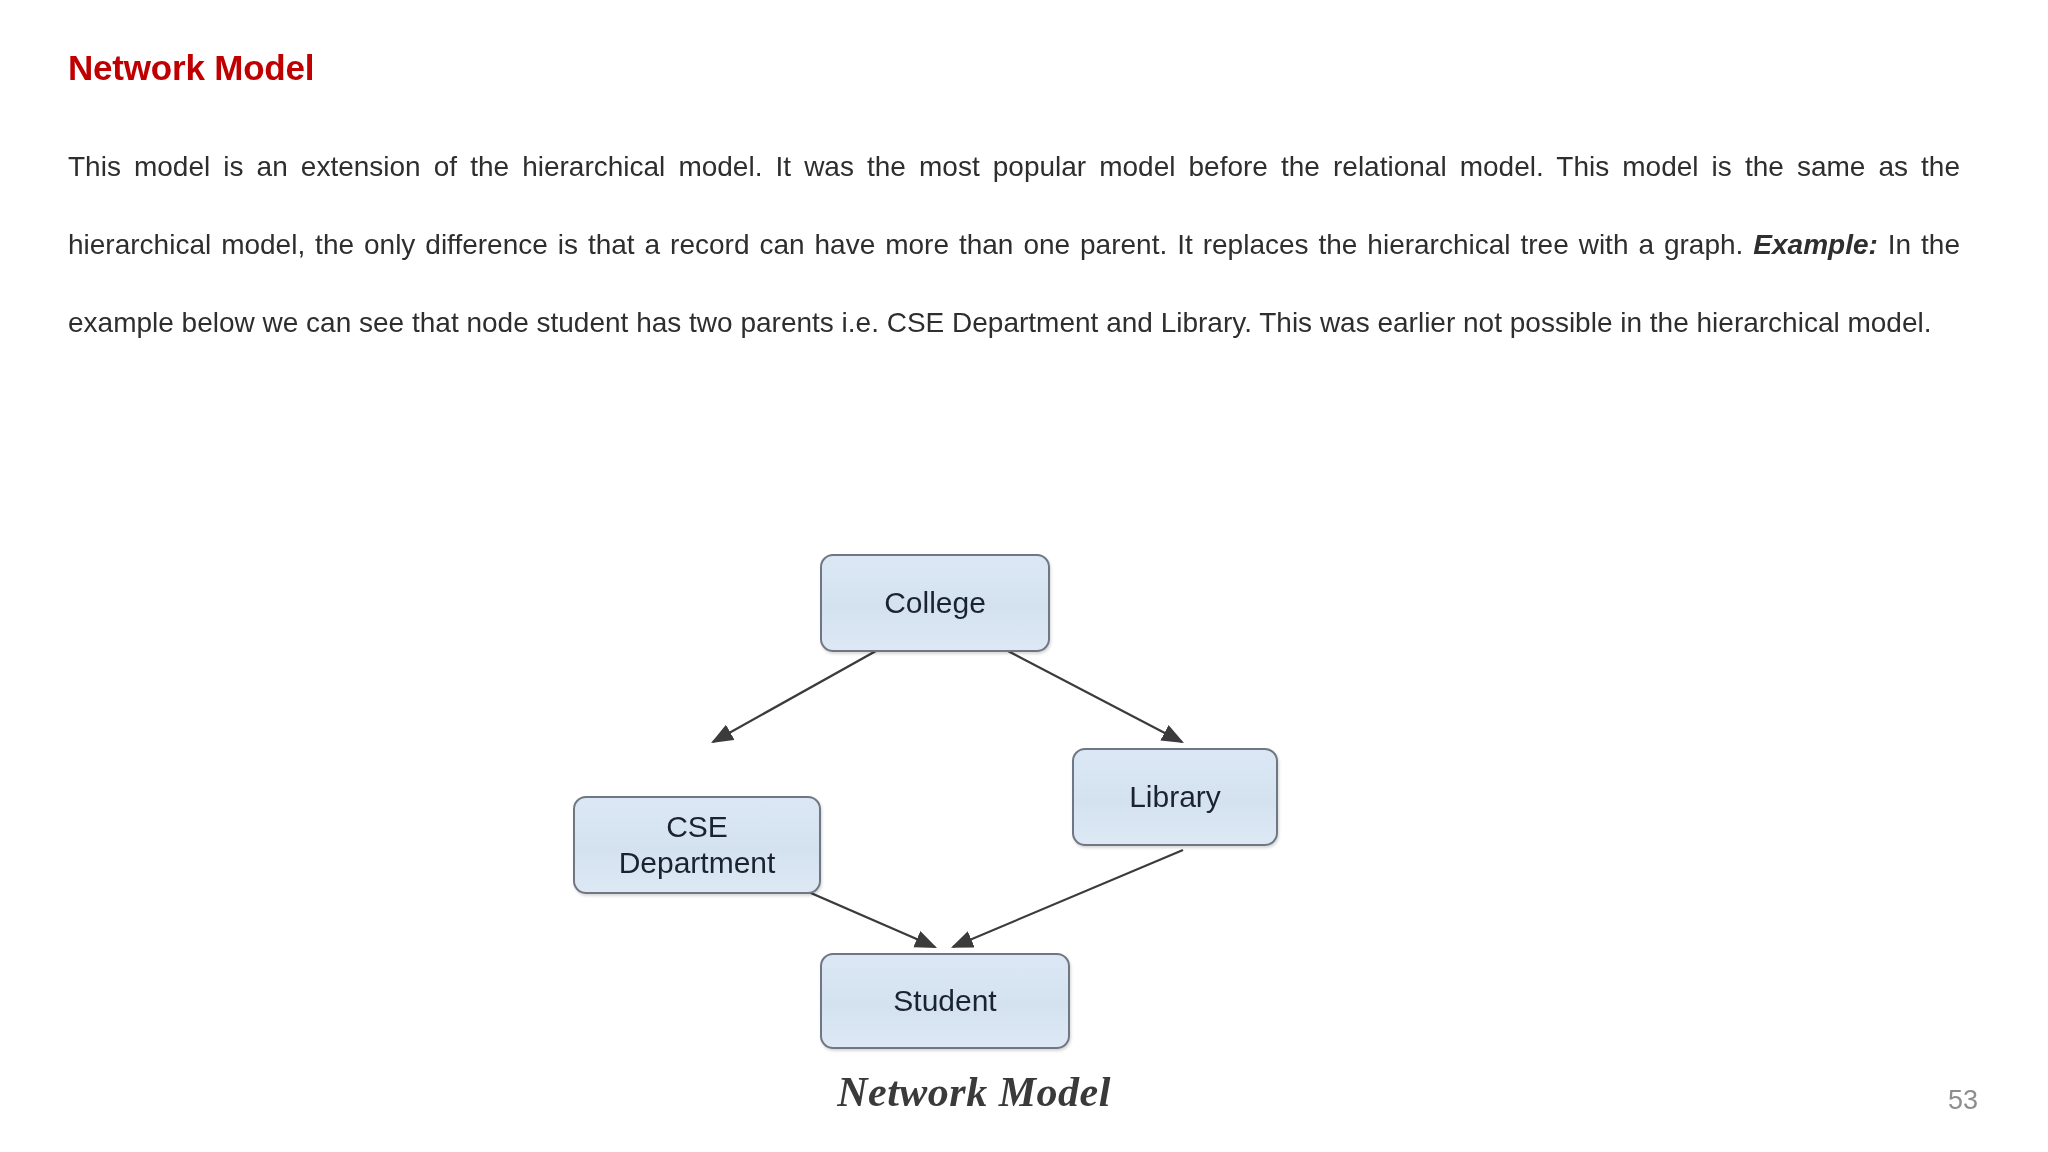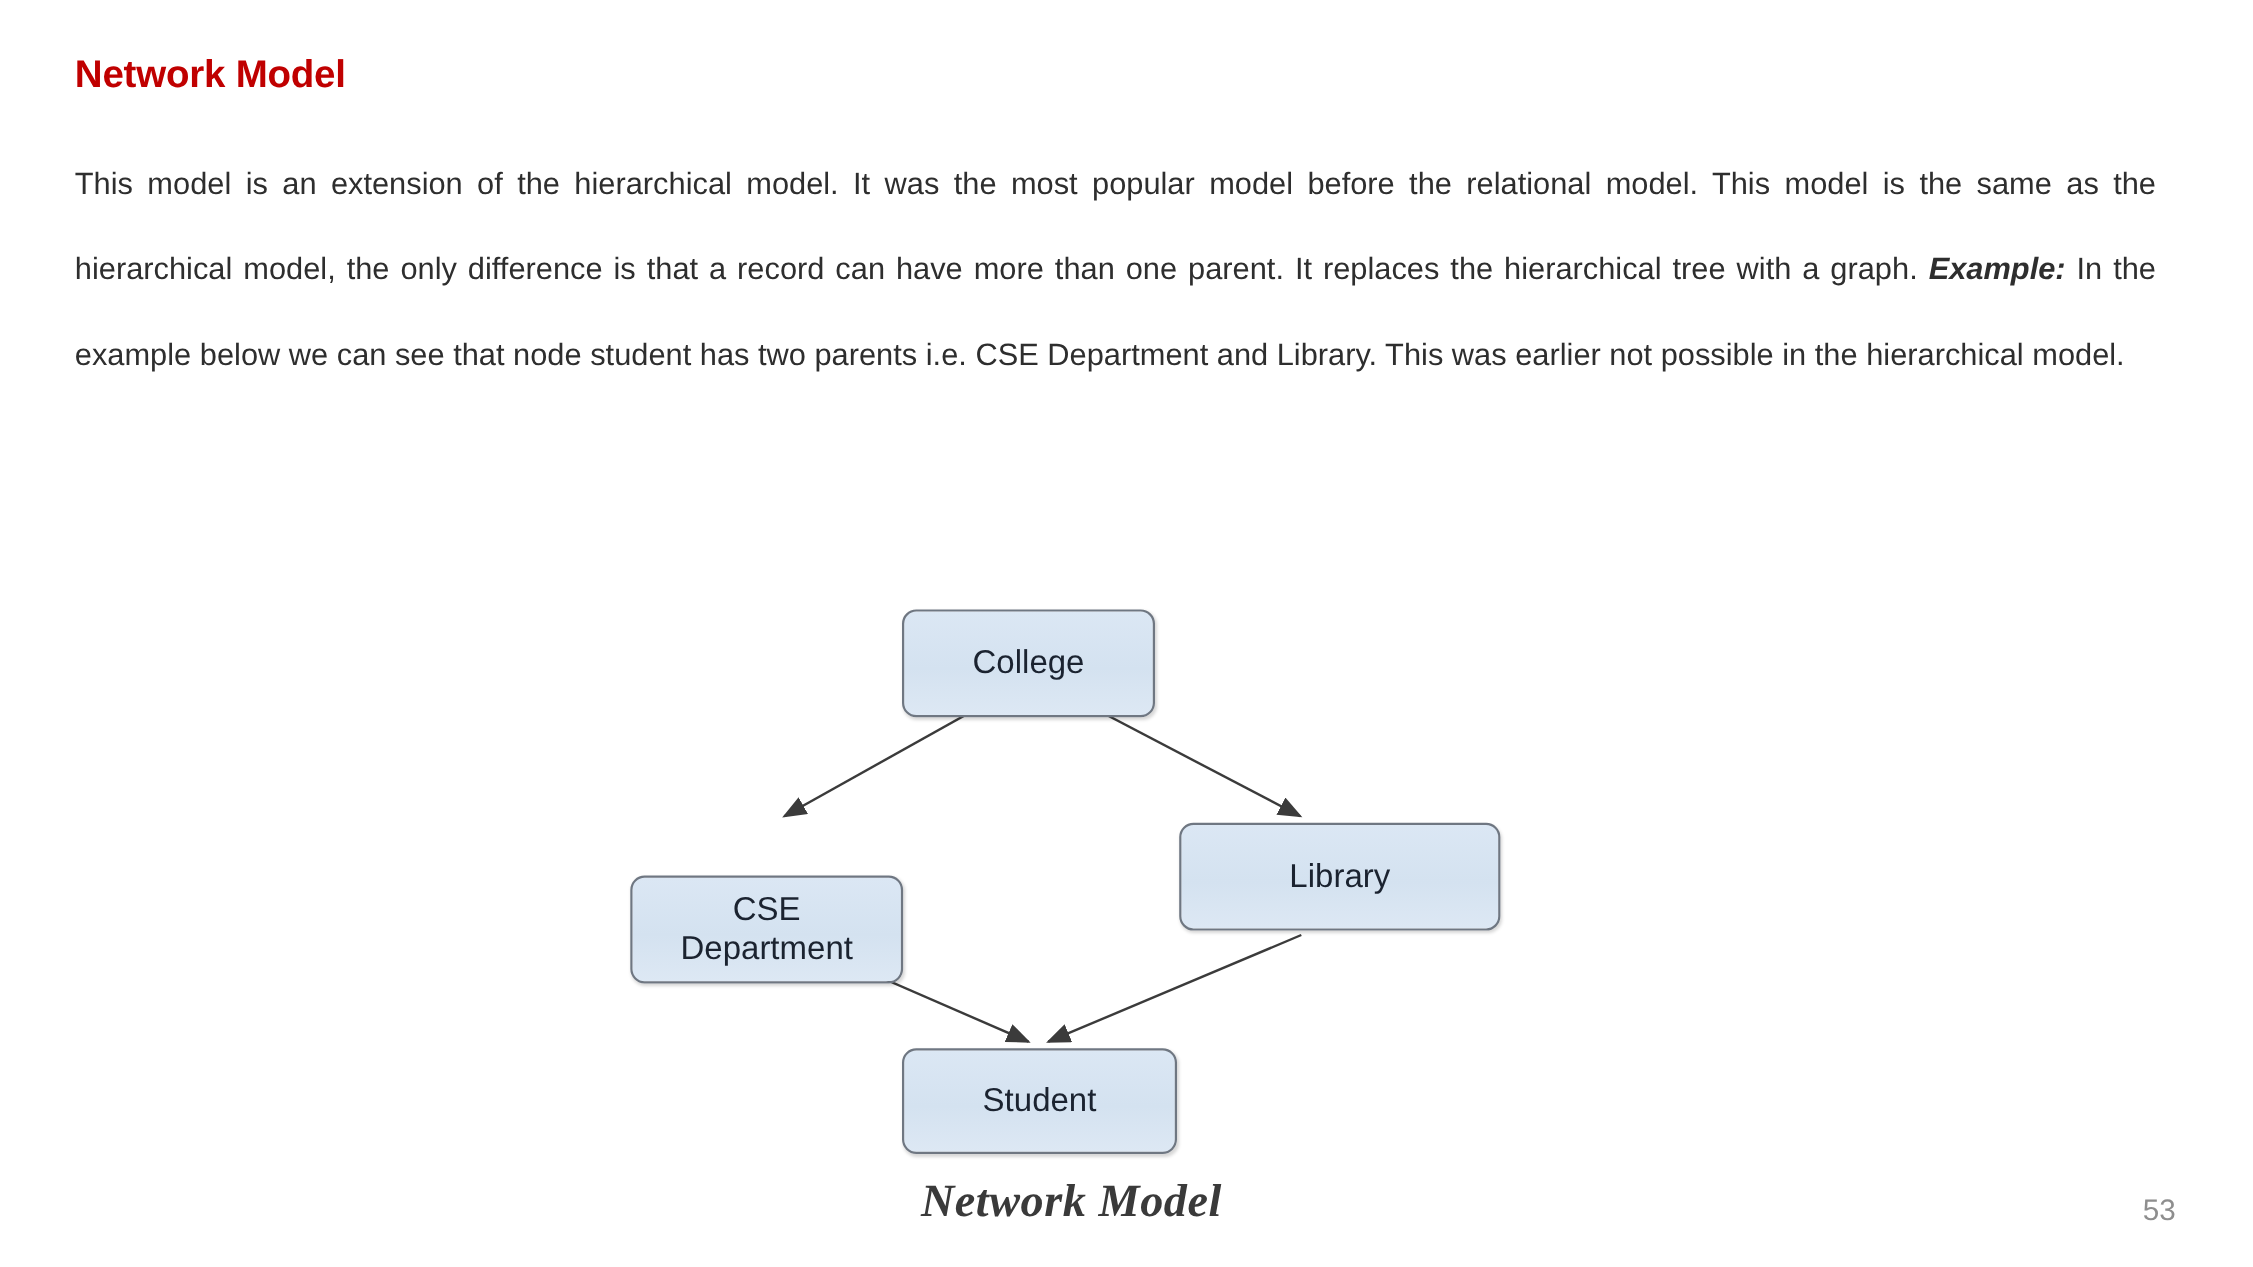--- a/index.html
+++ b/index.html
@@ -75,21 +75,21 @@
     color: #1b2330;
     font-family: "Liberation Sans", sans-serif;
     font-size: 30px;
     line-height: 36px;
     box-shadow: 1px 2px 3px rgba(0,0,0,0.16);
   }
   .node .node-label { display: block; }
 
   #node-college   { left: 820px;  top:  48px; width: 230px; height: 98px; margin-top: 36px; }
   #node-cse       { left: 573px;  top: 278px; width: 248px; height: 98px; margin-top: 48px; }
-  #node-library   { left: 1072px; top: 278px; width: 292px; height: 98px; }
+  #node-library   { left: 1072px; top: 278px; width: 206px; height: 98px; }
   #node-student   { left: 820px;  top: 483px; width: 250px; height: 96px; }
 
   #diagram-caption {
     position: absolute;
     left: 0;
     top: 598px;
     width: 1948px;
     text-align: center;
     font-family: "Liberation Serif", serif;
     font-size: 42px;

